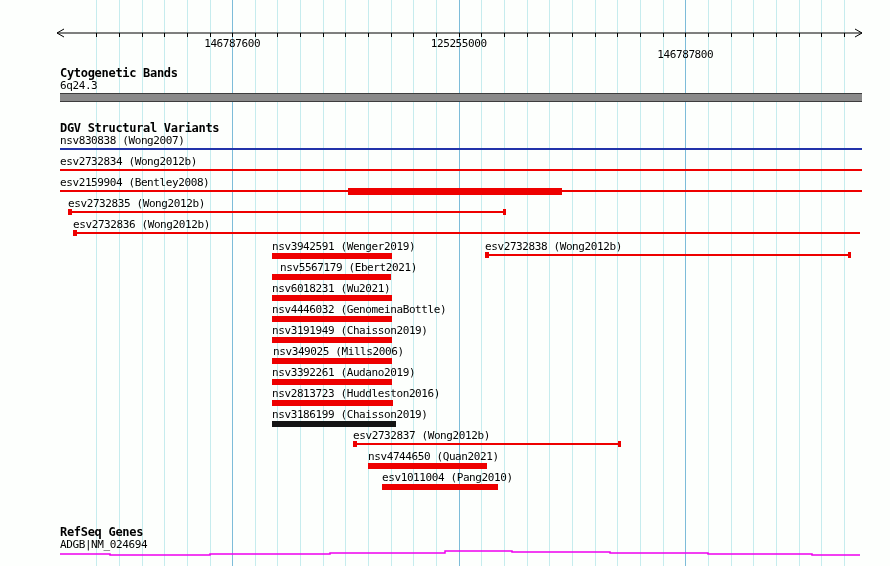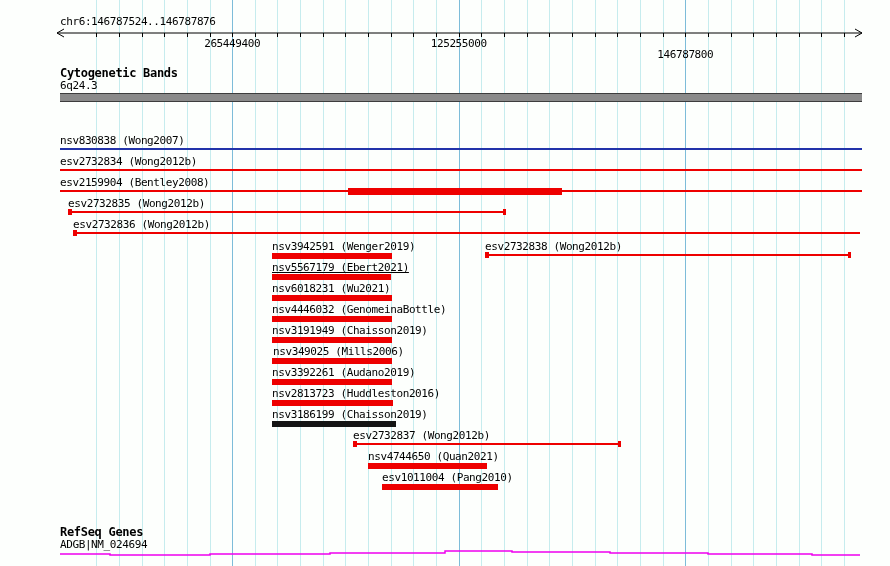--- a/index.html
+++ b/index.html
@@ -55,21 +55,20 @@
       <div class="gl" style="left: 685.306px; background: rgb(125, 188, 217);"></div>
       <div class="gl" style="left: 707.962px; background: rgb(198, 236, 238);"></div>
       <div class="gl" style="left: 730.618px; background: rgb(198, 236, 238);"></div>
       <div class="gl" style="left: 753.274px; background: rgb(198, 236, 238);"></div>
       <div class="gl" style="left: 775.93px; background: rgb(198, 236, 238);"></div>
       <div class="gl" style="left: 798.586px; background: rgb(198, 236, 238);"></div>
       <div class="gl" style="left: 821.242px; background: rgb(198, 236, 238);"></div>
       <div class="gl" style="left: 843.898px; background: rgb(198, 236, 238);"></div>
     </div>
 
-  <div class="lbl" style="left:60px;top:15px;">chr6:146787524..146787876</div>
 
   <svg id="axis" width="890" height="46">
     <line x1="57" y1="33" x2="862" y2="33" stroke="#000" stroke-width="1"></line>
     <path d="M64,29 L57,33 L64,37" fill="none" stroke="#000" stroke-width="1"></path>
     <path d="M855,29 L862,33 L855,37" fill="none" stroke="#000" stroke-width="1"></path>
   </svg>
   <div id="ticks">
       <div class="rtick" style="left: 96.2496px;"></div>
       <div class="rtick" style="left: 118.906px;"></div>
       <div class="rtick" style="left: 141.562px;"></div>
@@ -99,29 +98,30 @@
       <div class="rtick" style="left: 685.306px;"></div>
       <div class="rtick" style="left: 707.962px;"></div>
       <div class="rtick" style="left: 730.618px;"></div>
       <div class="rtick" style="left: 753.274px;"></div>
       <div class="rtick" style="left: 775.93px;"></div>
       <div class="rtick" style="left: 798.586px;"></div>
       <div class="rtick" style="left: 821.242px;"></div>
       <div class="rtick" style="left: 843.898px;"></div>
     </div>
   <div id="ticklabels">
-      <div class="ticklbl" style="left: 232.186px;">265449400</div>
+      <div class="ticklbl" style="left: 232.186px;">146787600</div>
       <div class="ticklbl" style="left: 458.746px;">125255000</div>
       <div class="ticklbl" style="left: 685.306px; margin-top: 11px;">146787800</div>
     </div>
 
   <div class="hdr" style="left:60px;top:66px;">Cytogenetic Bands</div>
   <div class="lbl" style="left:60px;top:79px;">6q24.3</div>
   <div id="band" style="background: rgb(138, 138, 138);"></div>
 
+  <div class="hdr" style="left:60px;top:121px;">DGV Structural Variants</div>
 
   <div id="variants">
       <div class="vlabel" style="left: 60px; top: 134px;">nsv830838 (Wong2007)</div>
       <div class="vglyph" style="left: 60px; top: 148px; width: 802px; height: 2px; background: rgb(34, 51, 170);"></div>
       <div class="vlabel" style="left: 60px; top: 155px;">esv2732834 (Wong2012b)</div>
       <div class="vglyph" style="left: 60px; top: 169px; width: 802px; height: 2px; background: rgb(238, 0, 0);"></div>
       <div class="vlabel" style="left: 60px; top: 176px;">esv2159904 (Bentley2008)</div>
       <div class="vglyph" style="left: 60px; top: 190px; width: 802px; height: 2px; background: rgb(238, 0, 0);"></div>
       <div class="vglyph" style="left: 348px; top: 188px; width: 214px; height: 7px; background: rgb(238, 0, 0);"></div>
       <div class="vlabel" style="left: 68px; top: 197px;">esv2732835 (Wong2012b)</div>
@@ -130,21 +130,21 @@
       <div class="vglyph" style="left: 503px; top: 209px; width: 3px; height: 6px; background: rgb(238, 0, 0);"></div>
       <div class="vlabel" style="left: 73px; top: 218px;">esv2732836 (Wong2012b)</div>
       <div class="vglyph" style="left: 73px; top: 232px; width: 787px; height: 2px; background: rgb(238, 0, 0);"></div>
       <div class="vglyph" style="left: 73px; top: 230px; width: 4px; height: 6px; background: rgb(238, 0, 0);"></div>
       <div class="vlabel" style="left: 272px; top: 240px;">nsv3942591 (Wenger2019)</div>
       <div class="vglyph" style="left: 272px; top: 253px; width: 120px; height: 6px; background: rgb(238, 0, 0);"></div>
       <div class="vlabel" style="left: 485px; top: 240px;">esv2732838 (Wong2012b)</div>
       <div class="vglyph" style="left: 485px; top: 254px; width: 366px; height: 2px; background: rgb(238, 0, 0);"></div>
       <div class="vglyph" style="left: 485px; top: 252px; width: 4px; height: 6px; background: rgb(238, 0, 0);"></div>
       <div class="vglyph" style="left: 848px; top: 252px; width: 3px; height: 6px; background: rgb(238, 0, 0);"></div>
-      <div class="vlabel" style="left: 272px; top: 261px; text-decoration: underline;">nsv5567179 (Ebert2021)</div>
+      <div class="vlabel" style="left: 280px; top: 261px;">nsv5567179 (Ebert2021)</div>
       <div class="vglyph" style="left: 272px; top: 274px; width: 119px; height: 6px; background: rgb(238, 0, 0);"></div>
       <div class="vlabel" style="left: 272px; top: 282px;">nsv6018231 (Wu2021)</div>
       <div class="vglyph" style="left: 272px; top: 295px; width: 120px; height: 6px; background: rgb(238, 0, 0);"></div>
       <div class="vlabel" style="left: 272px; top: 303px;">nsv4446032 (GenomeinaBottle)</div>
       <div class="vglyph" style="left: 272px; top: 316px; width: 120px; height: 6px; background: rgb(238, 0, 0);"></div>
       <div class="vlabel" style="left: 272px; top: 324px;">nsv3191949 (Chaisson2019)</div>
       <div class="vglyph" style="left: 272px; top: 337px; width: 120px; height: 6px; background: rgb(238, 0, 0);"></div>
       <div class="vlabel" style="left: 273px; top: 345px;">nsv349025 (Mills2006)</div>
       <div class="vglyph" style="left: 272px; top: 358px; width: 120px; height: 6px; background: rgb(238, 0, 0);"></div>
       <div class="vlabel" style="left: 272px; top: 366px;">nsv3392261 (Audano2019)</div>

